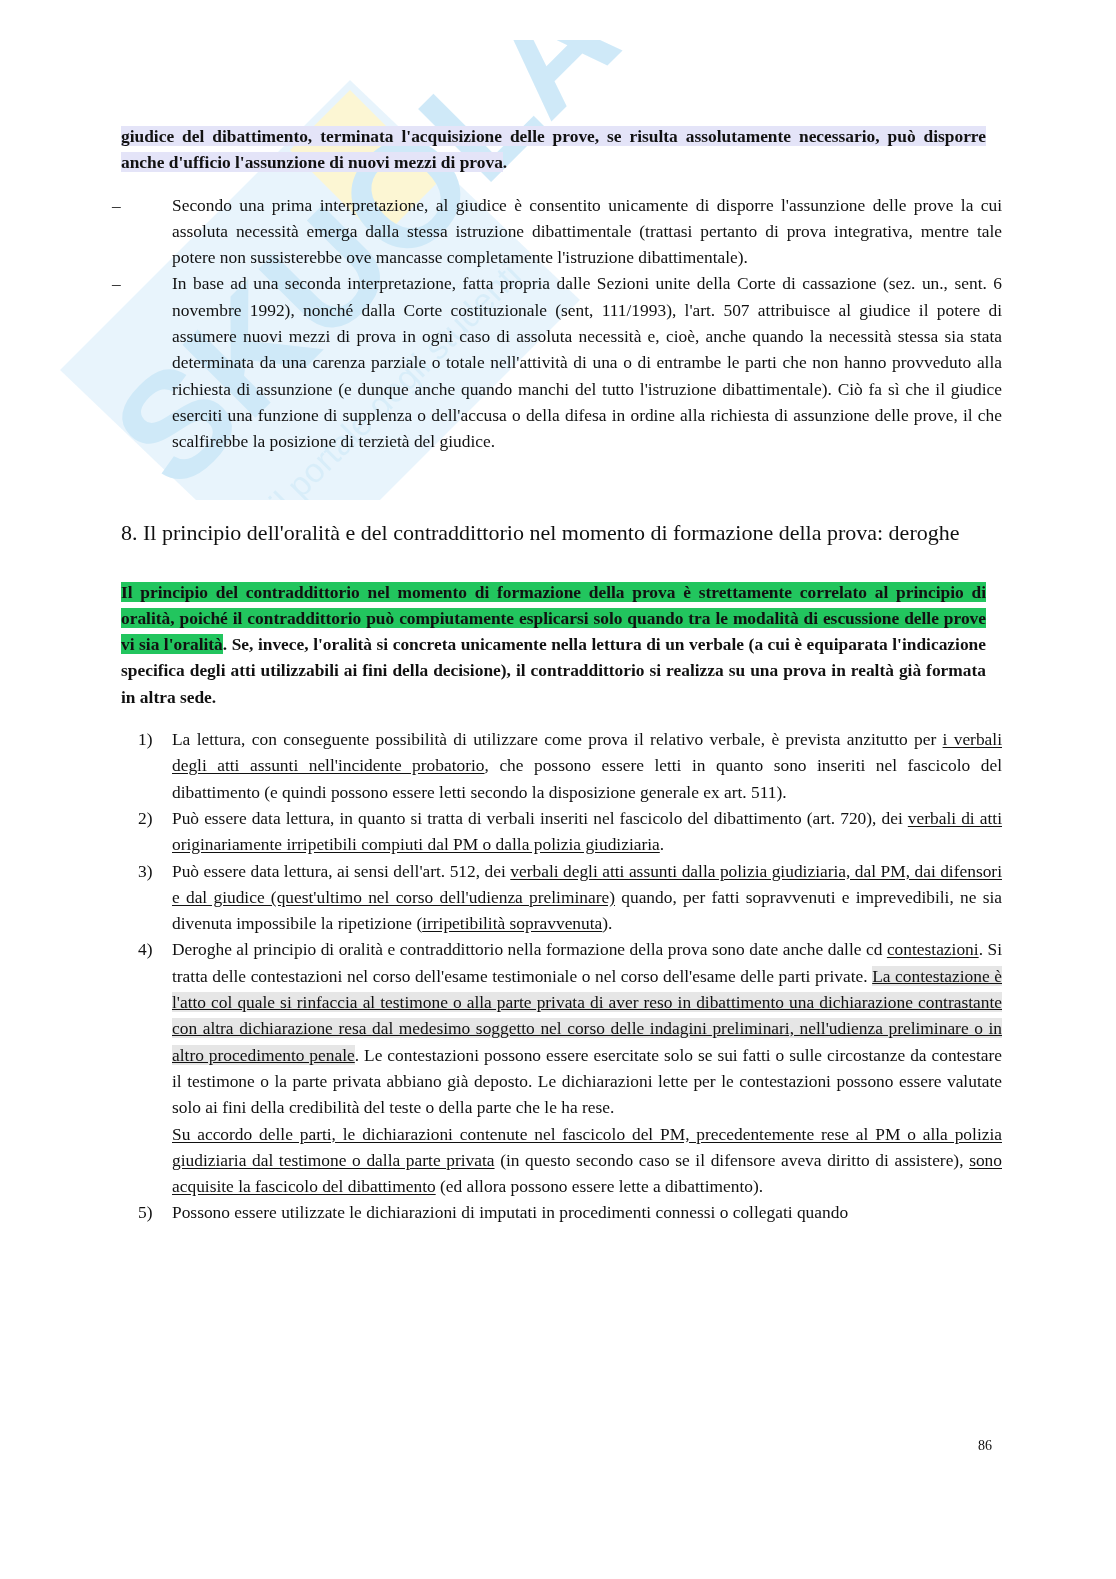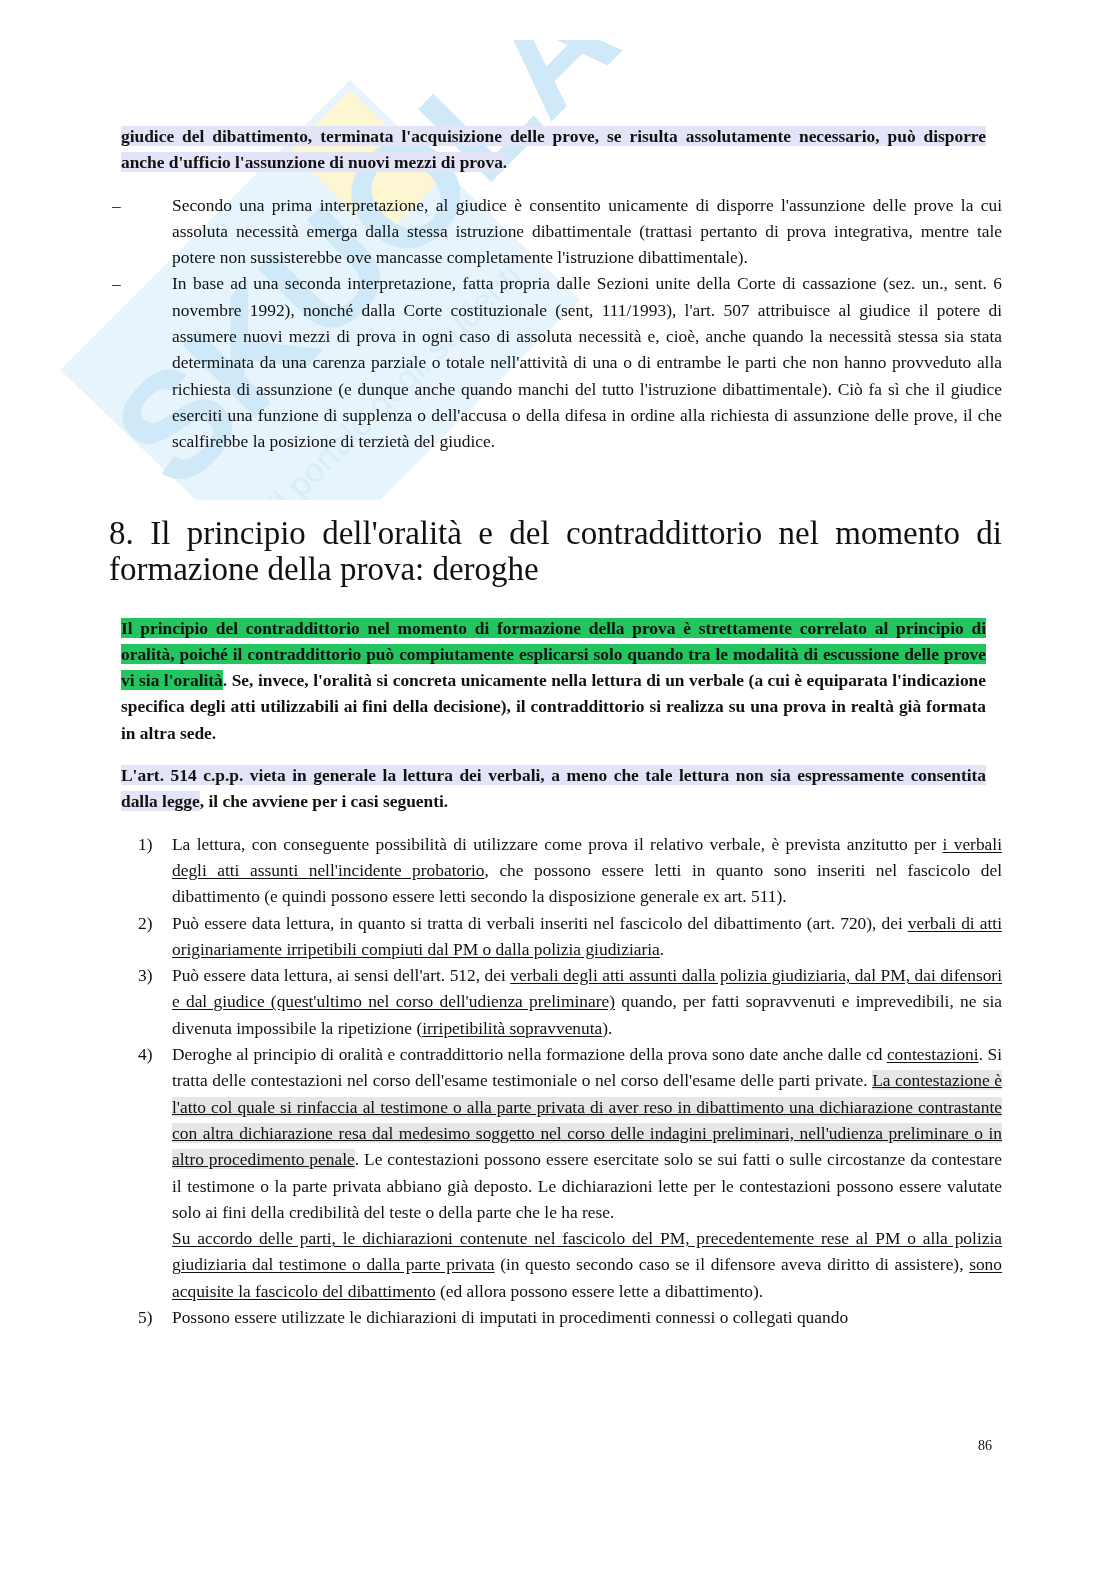--- a/index.html
+++ b/index.html
@@ -18,21 +18,21 @@
   }
   p { margin: 16px; text-align: justify; font-weight: bold; }
   .hl-blue { background: #e4e4f8; }
   .hl-yellow { background: #22c55e; }
   .hl-gray { background: #e6e6e6; text-decoration: underline; }
   .u { text-decoration: underline; text-underline-offset: 2px; }
   ul.dash { list-style: none; margin: 0; padding: 0 0 0 67px; }
   ul.dash li { position: relative; text-align: justify; }
   ul.dash li .marker { position: absolute; left: -60px; top: 0; }
   h2 {
-    font-weight: normal; font-size: 33px; line-height: 36px; margin: 60px 0 28px 4px;
+    font-weight: normal; font-size: 22px; line-height: 36px; margin: 60px 0 28px 16px;
     text-align: justify; text-align-last: left;
   }
   ol.num { list-style: none; margin: 0; padding: 0 0 0 67px; }
   ol.num li { position: relative; text-align: justify; }
   ol.num li .marker { position: absolute; left: -34px; top: 0; }
   .pagenum {
     position: absolute; left: 978px; top: 1438px; font-size: 14px; z-index: 1;
   }
 </style>
 </head>
@@ -59,21 +59,20 @@
     <li>
       <span class="marker">–</span>
       <span>In base ad una seconda interpretazione, fatta propria dalle Sezioni unite della Corte di cassazione (sez. un., sent. 6 novembre 1992), nonché dalla Corte costituzionale (sent, 111/1993), l'art. 507 attribuisce al giudice il potere di assumere nuovi mezzi di prova in ogni caso di assoluta necessità e, cioè, anche quando la necessità stessa sia stata determinata da una carenza parziale o totale nell'attività di una o di entrambe le parti che non hanno provveduto alla richiesta di assunzione (e dunque anche quando manchi del tutto l'istruzione dibattimentale). Ciò fa sì che il giudice eserciti una funzione di supplenza o dell'accusa o della difesa in ordine alla richiesta di assunzione delle prove, il che scalfirebbe la posizione di terzietà del giudice.</span>
     </li>
   </ul>
 
   <h2>8. Il principio dell'oralità e del contraddittorio nel momento di formazione della prova: deroghe</h2>
 
   <p><span class="hl-yellow"><span>Il </span><b>principio del contraddittorio</b><span> nel momento di formazione della prova è strettamente correlato al </span><b>principio di oralità</b><span>, poiché il contraddittorio può compiutamente esplicarsi solo quando tra le modalità di escussione delle prove vi sia l'oralità</span></span><span>. Se, invece, l'oralità si concreta unicamente nella lettura di un verbale (a cui è equiparata l'indicazione specifica degli atti utilizzabili ai fini della decisione), il contraddittorio si realizza su una prova in realtà già formata in altra sede.</span></p>
 
-  <p><span class="hl-blue">L'art. 514 c.p.p. vieta in generale la lettura dei verbali, a meno che tale lettura non sia espressamente consentita dalla legge</span><span>, il che avviene per i casi seguenti.</span></p>
 
   <ol class="num">
     <li>
       <span class="marker">1)</span>
       <span>La lettura, con conseguente possibilità di utilizzare come prova il relativo verbale, è prevista anzitutto per </span><span class="u">i verbali degli atti assunti nell'incidente probatorio</span><span>, che possono essere letti in quanto sono inseriti nel fascicolo del dibattimento (e quindi possono essere letti secondo la disposizione generale ex art. 511).</span>
     </li>
     <li>
       <span class="marker">2)</span>
       <span>Può essere data lettura, in quanto si tratta di verbali inseriti nel fascicolo del dibattimento (art. 720), dei </span><span class="u">verbali di atti originariamente irripetibili compiuti dal PM o dalla polizia giudiziaria</span><span>.</span>
     </li>

